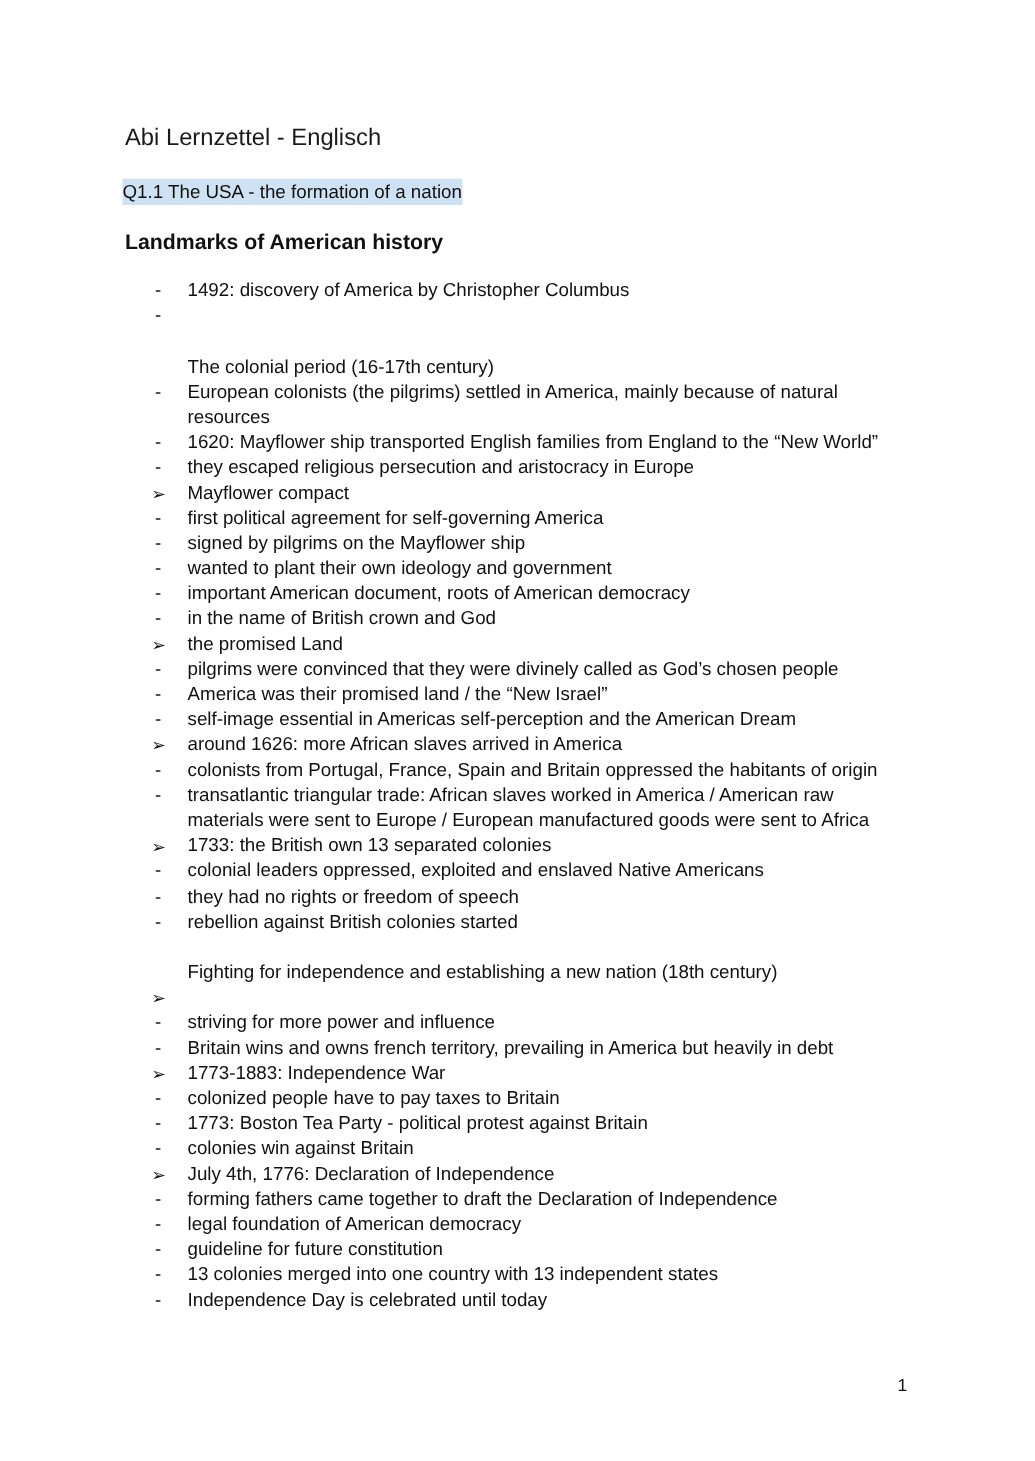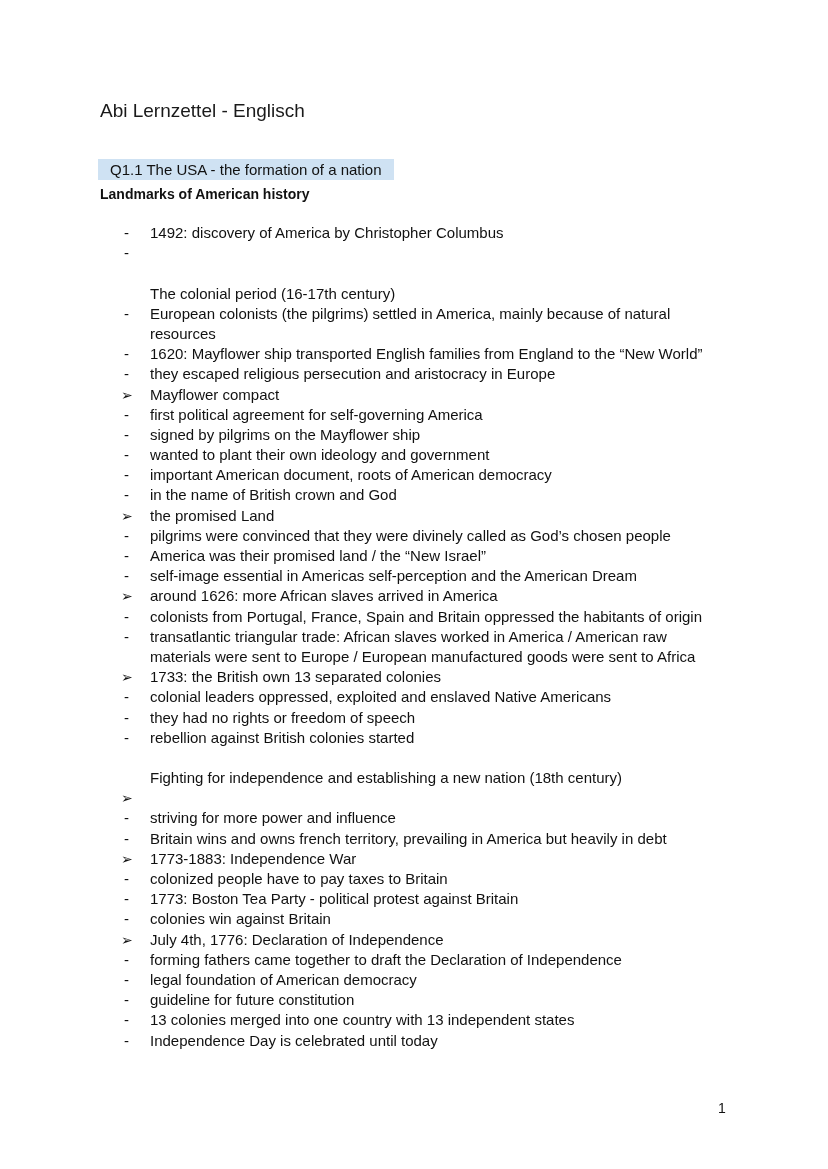--- a/index.html
+++ b/index.html
@@ -1,22 +1,22 @@
 <!DOCTYPE html>
 <html><head>
   <meta charset="utf-8">
   <style>
     html, body { margin: 0; padding: 0; background: #ffffff; }
     body { width: 828px; height: 1169px; position: relative; overflow: hidden;
            font-family: "Liberation Sans", sans-serif; color: #111111; }
     .page { position: absolute; left: 0; top: 0; width: 668px; height: 1169px; }
     .title { position: absolute; left: 100px; top: 99px; font-size: 19px; line-height: 24px; color: #1a1a1a; }
     .subtitle { position: absolute; left: 98px; top: 143px; font-size: 15px; line-height: 21px;
-                background: #cfe2f3; padding: 0 12px; color: #111; margin-top: 16px; }
-    .heading { position: absolute; left: 100px; top: 184px; font-size: 14px; line-height: 20px; font-weight: bold; }
+                background: #cfe2f3; padding: 0 0; color: #111; }
+    .heading { position: absolute; left: 100px; top: 184px; font-size: 17px; line-height: 20px; font-weight: bold; }
     .list { position: absolute; left: 0; top: 223px; width: 828px; }
     .line { position: relative; height: 20.2px; font-size: 15px; line-height: 20.2px; }
     .bullet { position: absolute; left: 124px; width: 20px; }
     .bullet.arrow { left: 121px; font-size: 14px; }
     .text { position: absolute; left: 150px; white-space: nowrap; }
     .sub-heading .text { text-underline-offset: 3px; }
     .page-number { position: absolute; left: 718px; top: 1099px; font-size: 14px; line-height: 18px; }
   </style>
 </head>
 <body>

